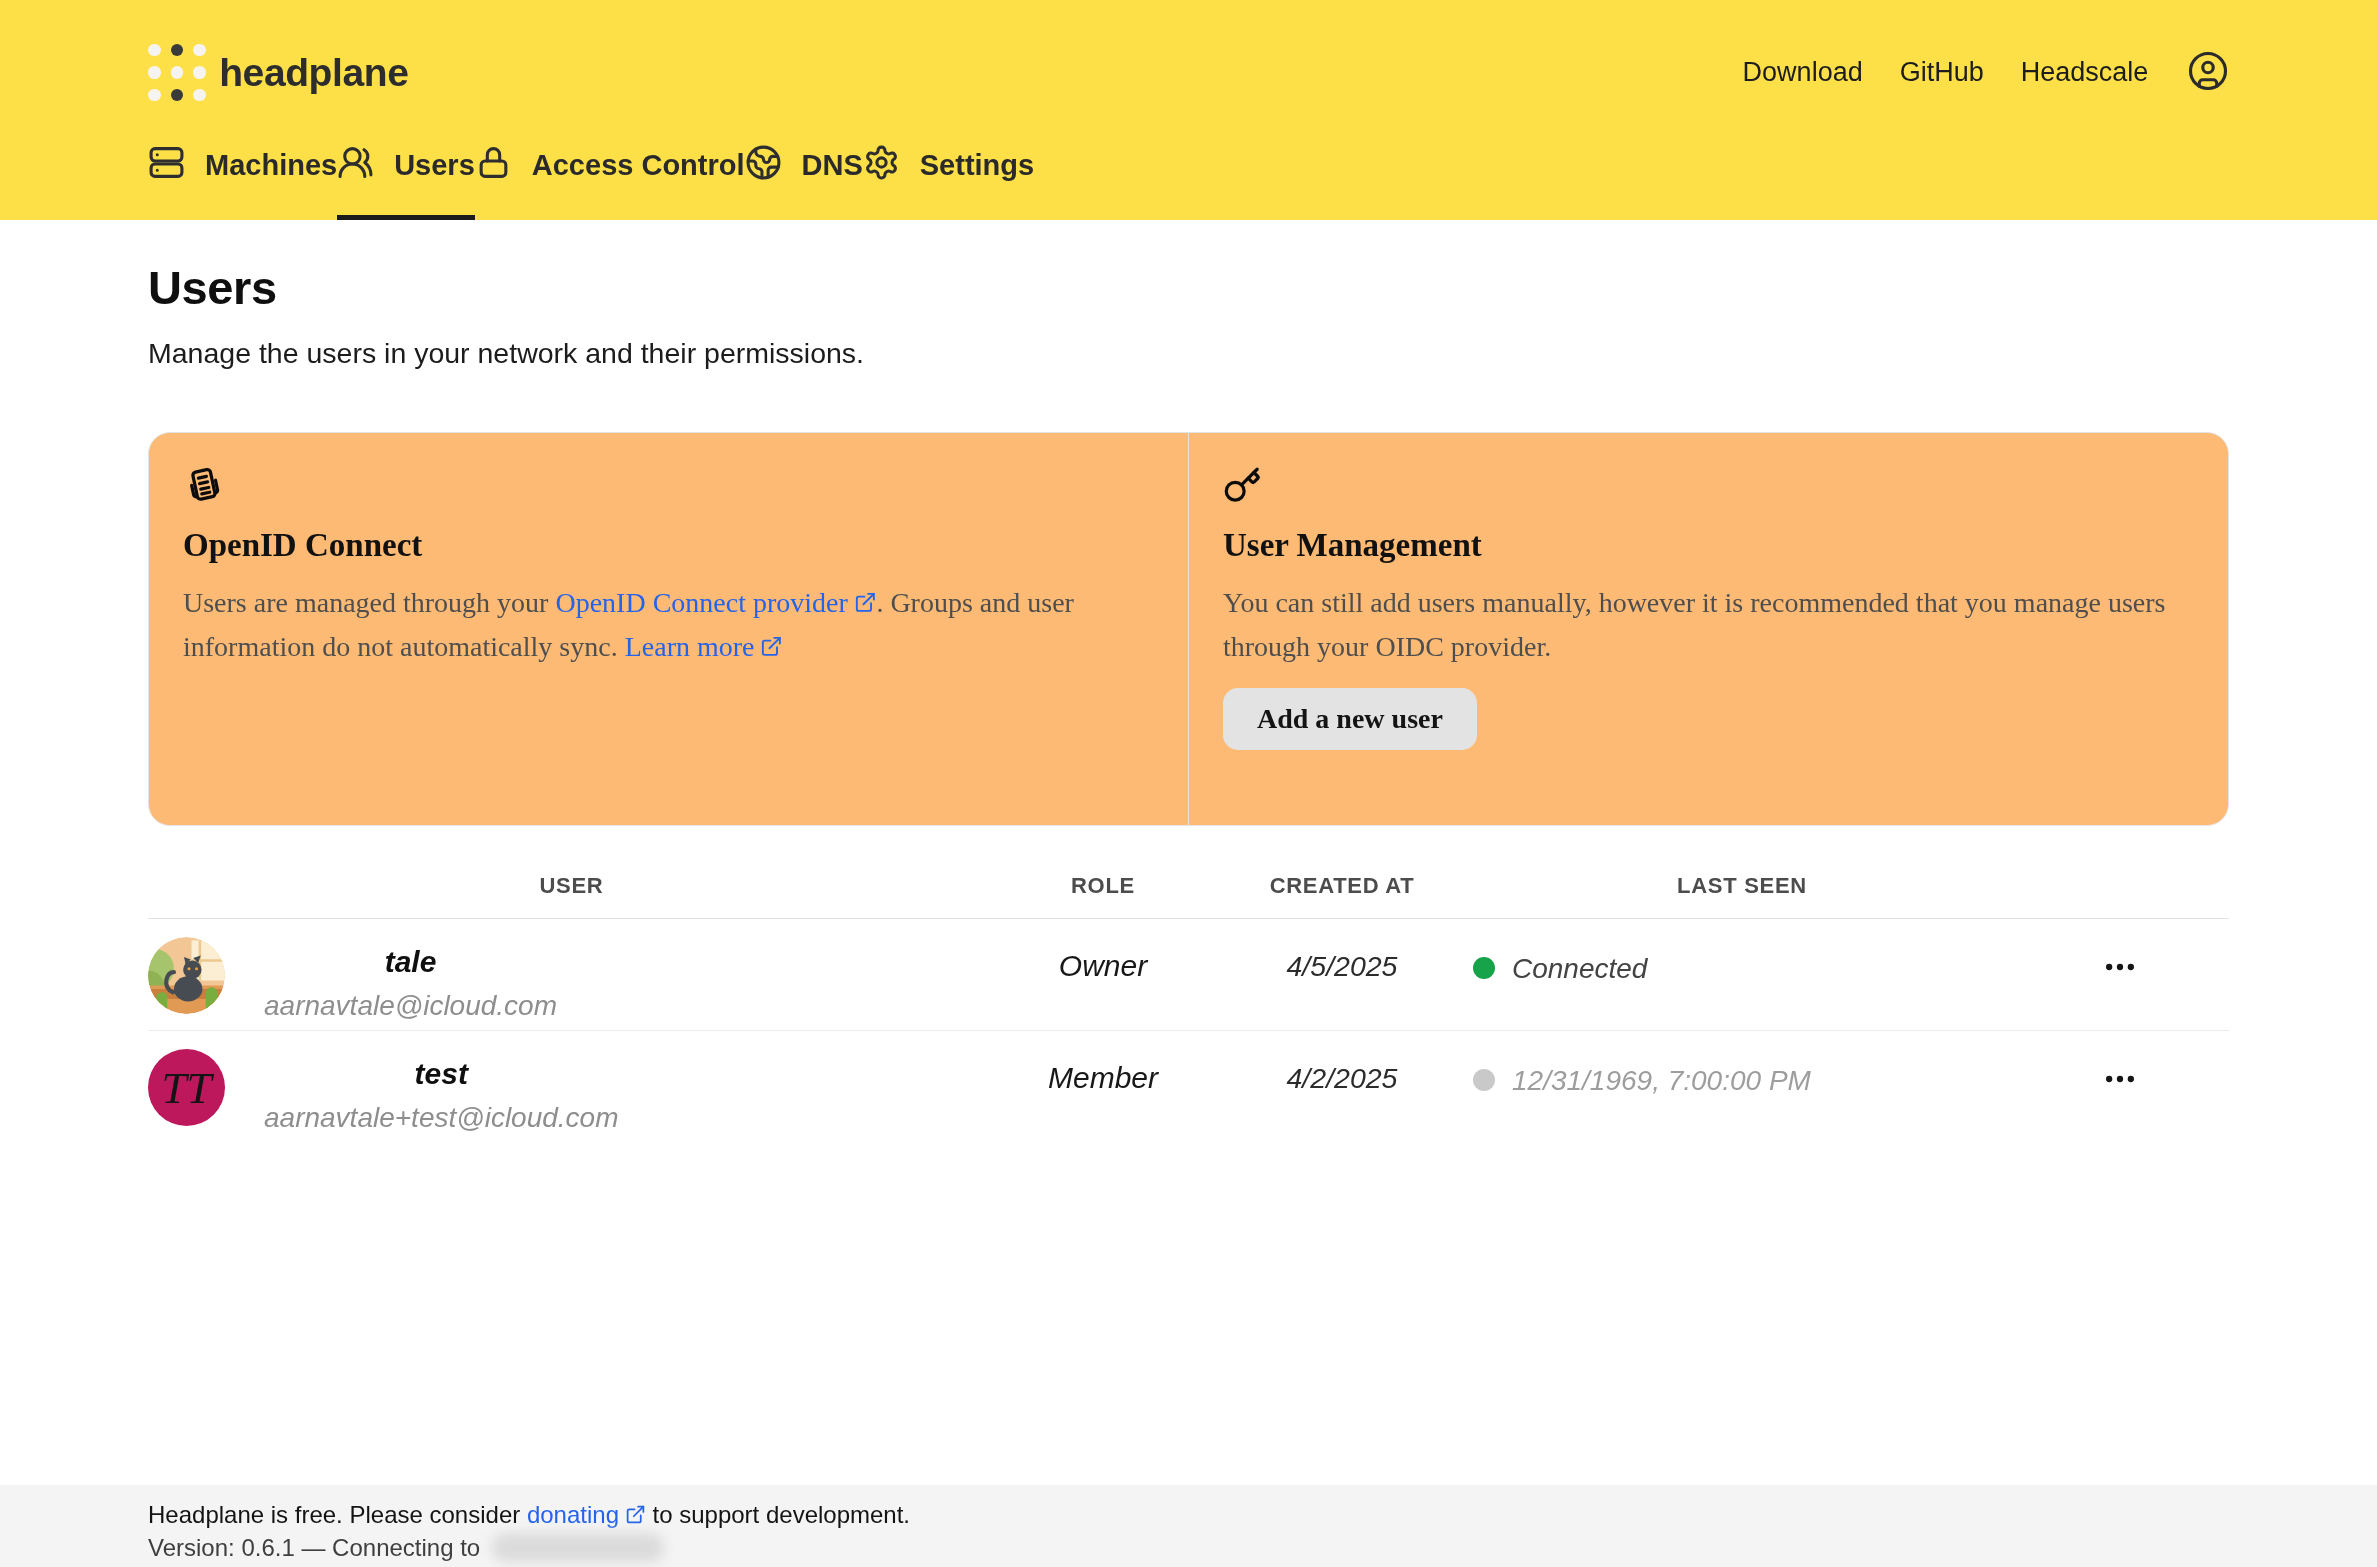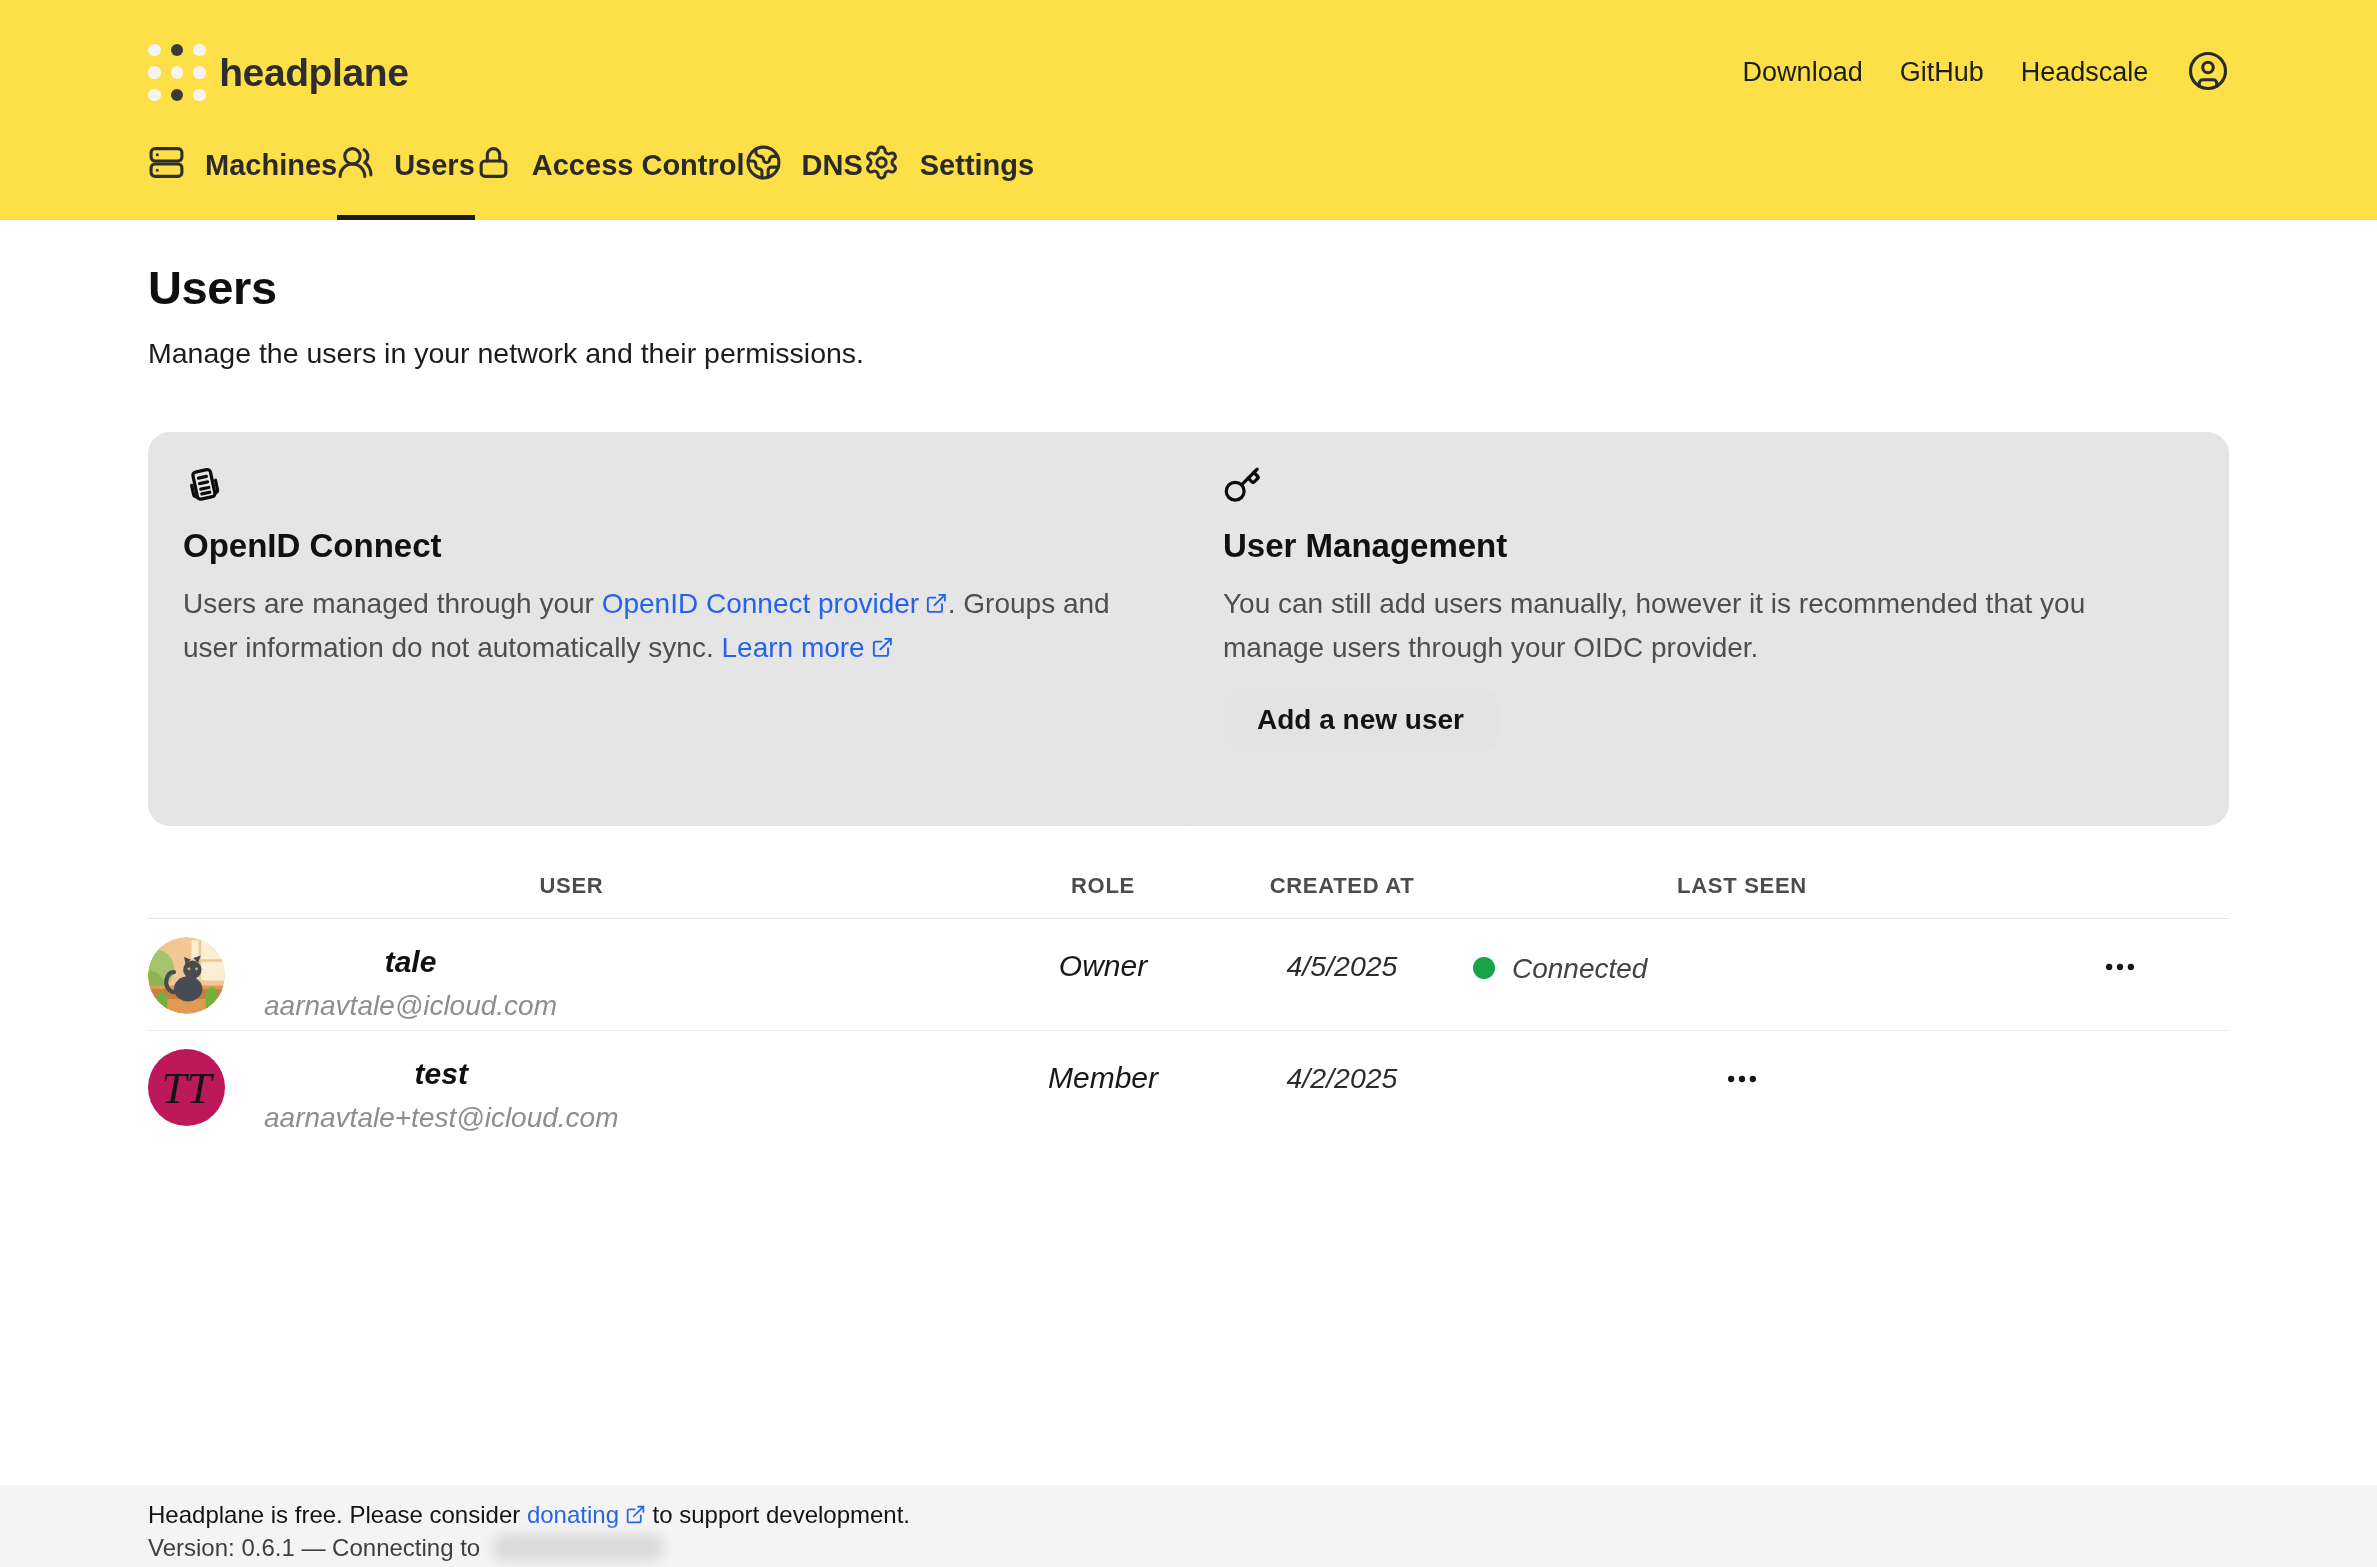--- a/index.html
+++ b/index.html
@@ -30,21 +30,21 @@
        font-size:29px;font-weight:600;color:#2a2a2a;}
   .tab svg{width:37px;height:37px;color:#2e2e2e;}
   .tab.active::after{content:"";position:absolute;left:0;right:0;bottom:0;height:5px;background:#1b1b1b;}
 
   
   main{padding:0 148px;height:1265px;box-sizing:border-box;flex:none;}
   h1{margin:40px 0 0;font-size:47px;font-weight:700;color:#0f0f0f;letter-spacing:-0.4px;}
   .subtitle{margin:22px 0 0;font-size:28.5px;color:#1c1c1c;}
 
   .info-card{margin-top:62px;display:flex;border:1.7px solid #e3e3e3;border-radius:22px;
-             height:394px;box-sizing:border-box;background:#e5e5e5;}
+             height:394px;box-sizing:border-box;background:#fdba74;font-family:Liberation Serif, serif;}
   .card-half{flex:1;padding:32px 34px;box-sizing:border-box;}
   .card-half + .card-half{border-left:1.7px solid #e3e3e3;}
   .card-icon{height:40px;display:flex;align-items:center;}
   .card-icon svg{width:39px;height:39px;color:#0c0c0c;}
   .card-title{margin:22px 0 0;font-size:33px;font-weight:600;color:#111;}
   .card-text{margin:17px 0 0;font-size:28px;line-height:44px;color:#4e4e4e;max-width:977px;}
   .inline-link{color:#2563eb;text-decoration:none;white-space:nowrap;}
   .ext{display:inline-block;width:22.7px;height:22.7px;margin-left:5.9px;vertical-align:-1.7px;color:#2563eb;}
   .ext svg{width:22.7px;height:22.7px;display:block;}
   .add-user-btn{margin-top:18.5px;height:62px;padding:0 34px;background:#e3e3e3;border:none;border-radius:15px;
@@ -279,20 +279,24 @@
       <div class="trow">
         <div class="cell-user">
           <div class="avatar-initials">TT</div>
           <div class="user-names">
             <span class="user-name">test</span>
             <span class="user-email">aarnavtale+test@icloud.com</span>
           </div>
         </div>
         <div class="cell-role">Member</div>
         <div class="cell-created">4/2/2025</div>
+        <div class="cell-seen">
+          <span class="status-dot" style="background-color: rgb(201, 201, 201);"></span>
+          <span style="color: rgb(157, 157, 157);">12/31/1969, 7:00:00 PM</span>
+        </div>
         <div class="cell-actions">
           <button class="menu-btn">
             <span>
               <svg viewBox="0 0 24 24" fill="currentColor" width="40" height="40">
                   <circle cx="5.5" cy="12" r="1.9"></circle>
                   <circle cx="12" cy="12" r="1.9"></circle>
                   <circle cx="18.5" cy="12" r="1.9"></circle>
                 </svg>
             </span>
           </button>

